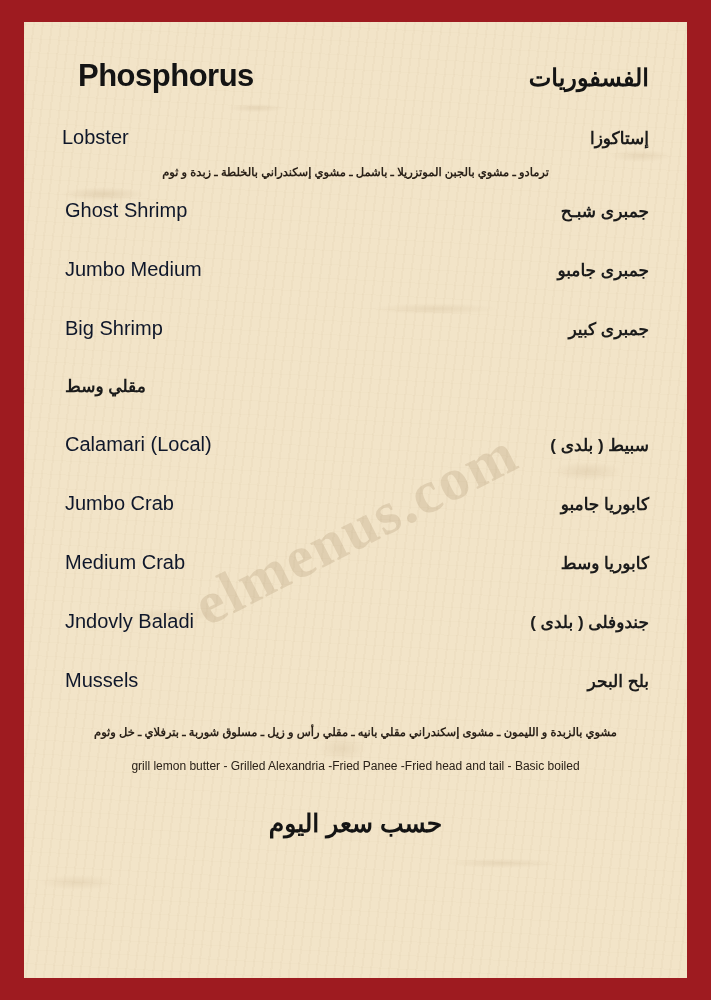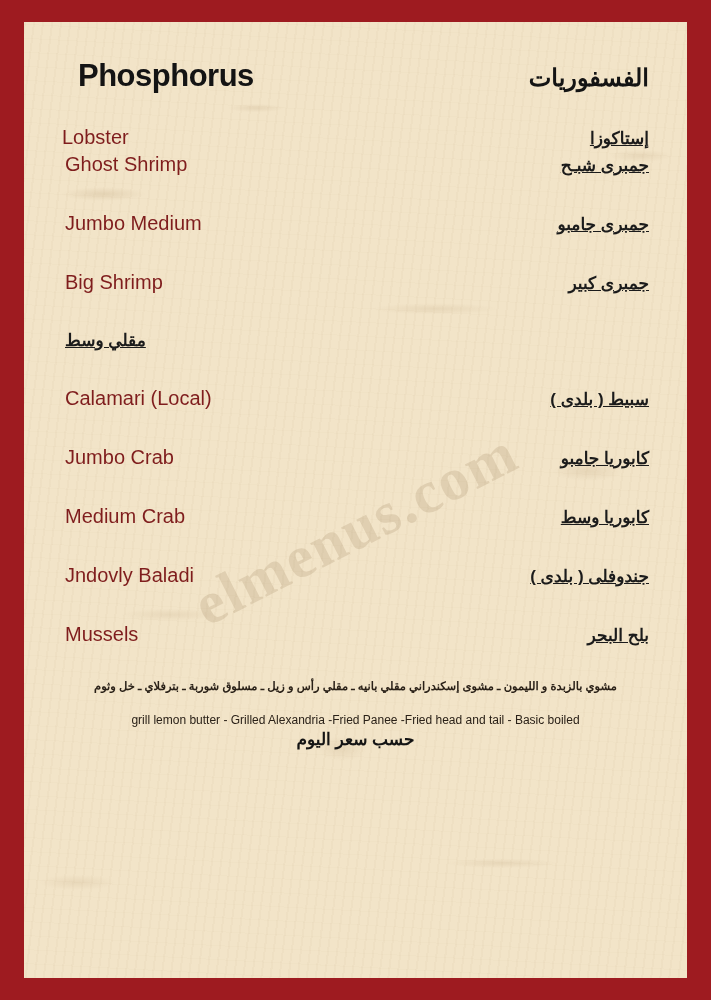--- a/index.html
+++ b/index.html
@@ -86,29 +86,28 @@
   }
   .item-row {
     display: flex;
     align-items: baseline;
     justify-content: space-between;
     margin: 0 4px;
     padding: 2px 0;
   }
   .item-en {
     font-size: 20px;
-    color: #7f1d1d;
+    color: #0f172a;
     font-weight: 400;
   }
   .item-ar {
     font-size: 17px;
     color: #1b1b1b;
     direction: rtl;
     font-weight: 700;
-    text-decoration: underline;
   }
   .desc-line {
     text-align: center;
     direction: rtl;
     font-size: 11.5px;
     color: #2a2118;
     font-weight: 700;
     margin: 14px 0 18px 0;
   }
   .items-block .item-row { margin-bottom: 0; margin-left: 7px; }
@@ -124,23 +123,24 @@
     color: #2a2118;
     line-height: 1.5;
   }
   .footer-en {
     font-size: 12px;
     color: #2a2118;
     line-height: 1.5;
     margin-top: 16px;
   }
   .price-note {
+    margin-top: 34px;
     text-align: center;
     direction: rtl;
-    font-size: 17px;
+    font-size: 25px;
     font-weight: 700;
     color: #141414;
   }
 </style>
 </head>
 <body>
 
 <div class="page">
   <div class="menu-card">
     <div class="texture"></div>
@@ -151,20 +151,21 @@
       <div class="header-row">
         <div class="title-en">Phosphorus</div>
         <div class="title-ar">الفسفوريات</div>
       </div>
 
       <div class="item-row">
         <div class="item-en">Lobster</div>
         <div class="item-ar">إستاكوزا</div>
       </div>
 
+      <div class="desc-line">ترمادو ـ مشوي بالجبن الموتزريلا ـ باشمل ـ مشوي إسكندراني بالخلطة ـ زبدة و ثوم</div>
 
       <div class="items-block">
 
         <div class="item-row">
           <div class="item-en">Ghost Shrimp</div>
           <div class="item-ar">جمبرى شبـح</div>
         </div>
         <div class="gap-32"></div>
 
         <div class="item-row">

